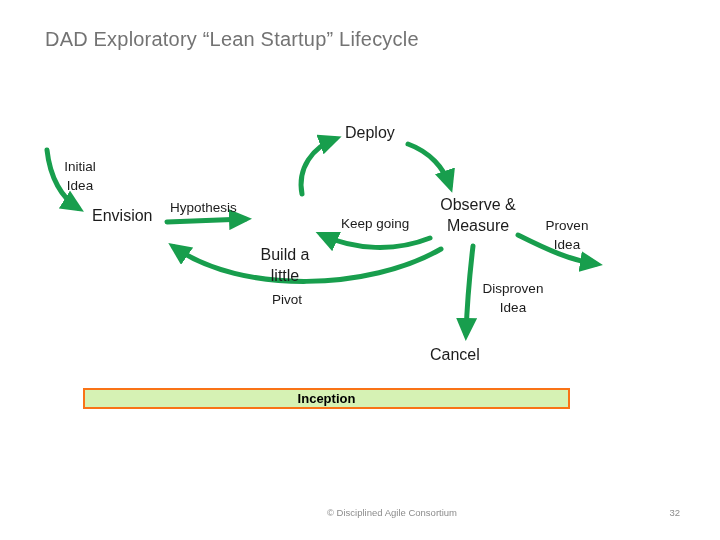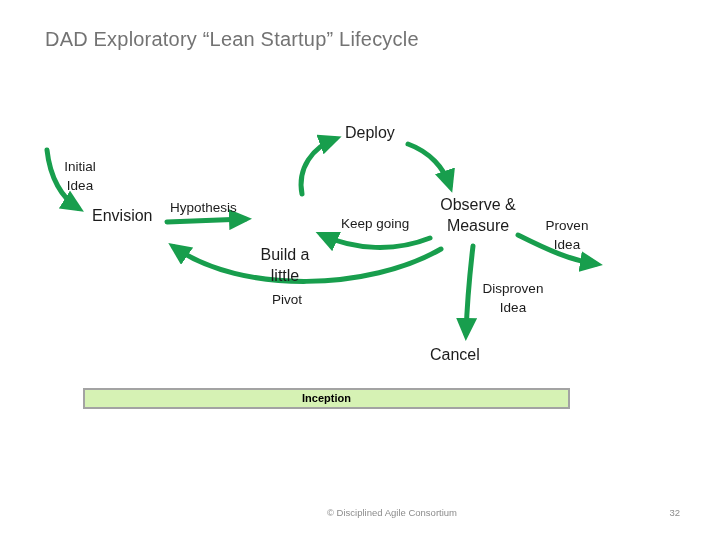--- a/index.html
+++ b/index.html
@@ -13,22 +13,22 @@
   }
   .arrows { position:absolute; left:0; top:0; }
   .lbl {
     position:absolute; color:#1c1c1c; white-space:pre-line;
   }
   .bold { font-weight:normal; font-size:16px; line-height:1.3; }
   .reg  { font-size:13.5px; line-height:1.4; }
   .center { text-align:center; }
   .phase {
     position:absolute; left:83px; top:388px; width:483px; height:17px;
-    background:#d6f2b4; border:2px solid #a3a3a3;
-    text-align:center; font-weight:bold; font-size:11px; line-height:17px; color:#000000;
+    background:#d6f2b4; border:2px solid #f97316;
+    text-align:center; font-weight:bold; font-size:13px; line-height:17px; color:#000000;
   }
   .footer {
     position:absolute; left:0; top:507px; width:720px; text-align:center;
     font-size:9.5px; color:#8c8c8c;margin-left:32px;
   }
   .pagenum {
     position:absolute; top:507px; right:40px;
     font-size:9.5px; color:#8c8c8c;
   }
 </style>

